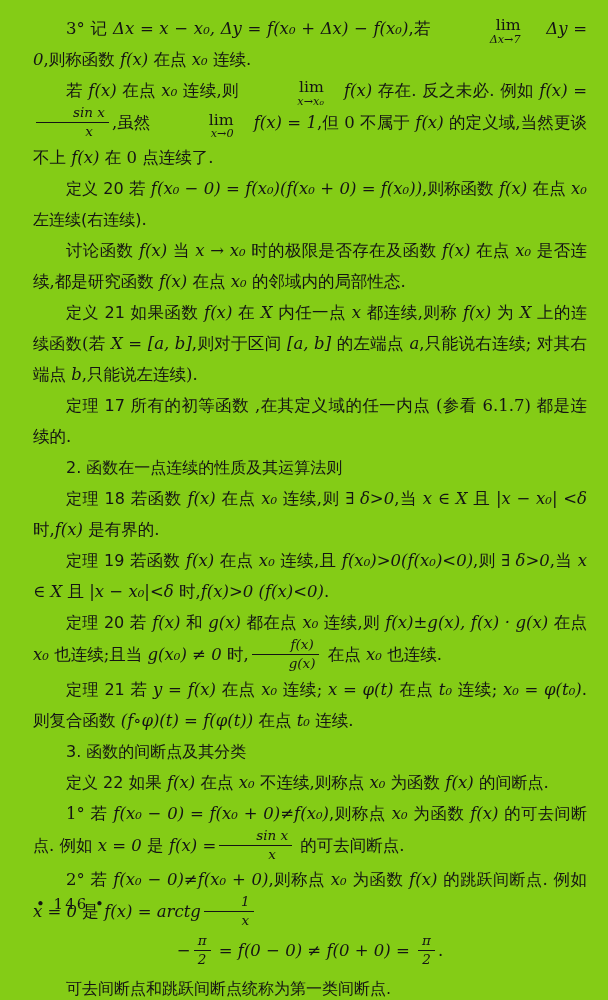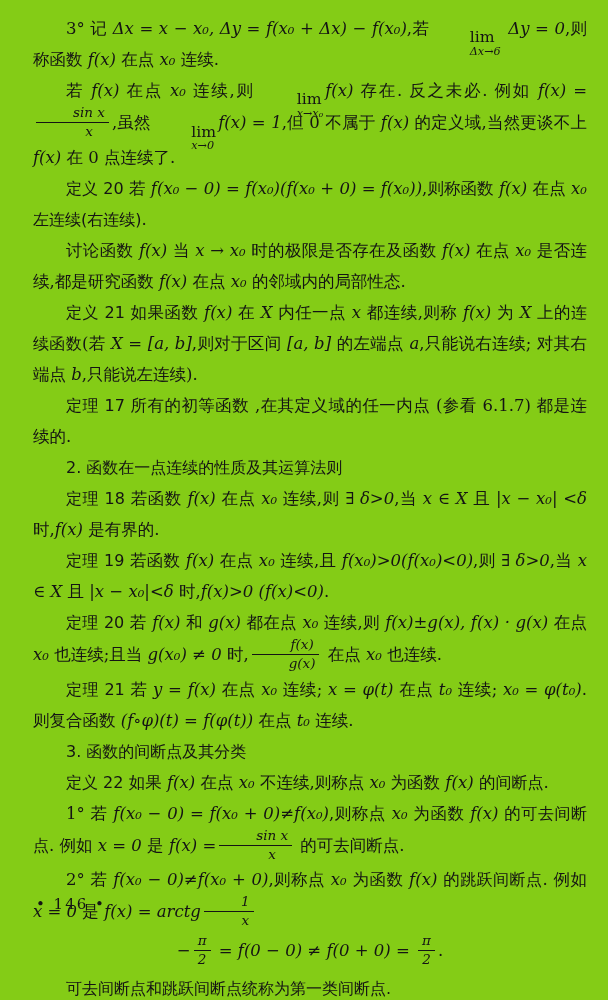--- a/index.html
+++ b/index.html
@@ -43,42 +43,42 @@
     line-height:1.25;
     margin:0 3px;
     position:relative; top:-2px;
   }
   .frac .num { border-bottom:1.6px solid #141414; padding:0 4px 1px 4px; }
   .frac .den { padding:0 4px; }
   .lim {
     display:inline-flex;
     flex-direction:column;
     vertical-align:middle;
-    text-align:left;
+    text-align:right;
     line-height:1.05;
-    margin:0 2px;
-    position:relative; top:14px;
+    margin:0 20px;
+    position:relative; top:2px;
   }
   .lim .lim-word { font-style:normal; font-size:0.95em; }
   .lim .lim-sub  { font-style:italic; font-size:0.68em; }
   .footer {
     position:absolute;
     top:895px; left:36px;
     font-size:15px;
     letter-spacing:2px;
   }
 </style>
 </head>
 <body>
 
 <div class="page">
   <div class="text-body" id="paragraphs">
       <div class="para"><span class="run-text">3° 记 </span><span class="run-math">Δx = x − x₀, Δy = f(x₀ + Δx) − f(x₀)</span><span class="run-text">,若 </span><span class="lim">
           <span class="lim-word">lim</span>
-          <span class="lim-sub">Δx→6</span>
+          <span class="lim-sub">Δx→7</span>
         </span><span class="run-math"> Δy = 0</span><span class="run-text">,则称函数 </span><span class="run-math">f(x)</span><span class="run-text"> 在点 </span><span class="run-math">x₀</span><span class="run-text"> 连续.</span></div>
       <div class="para"><span class="run-text">若 </span><span class="run-math">f(x)</span><span class="run-text"> 在点 </span><span class="run-math">x₀</span><span class="run-text"> 连续,则 </span><span class="lim">
           <span class="lim-word">lim</span>
           <span class="lim-sub">x→x₀</span>
         </span><span class="run-math">f(x)</span><span class="run-text"> 存在. 反之未必. 例如 </span><span class="run-math">f(x) =</span><span class="frac">
           <span class="num">sin x</span>
           <span class="den">x</span>
         </span><span class="run-text">,虽然 </span><span class="lim">
           <span class="lim-word">lim</span>
           <span class="lim-sub">x→0</span>

